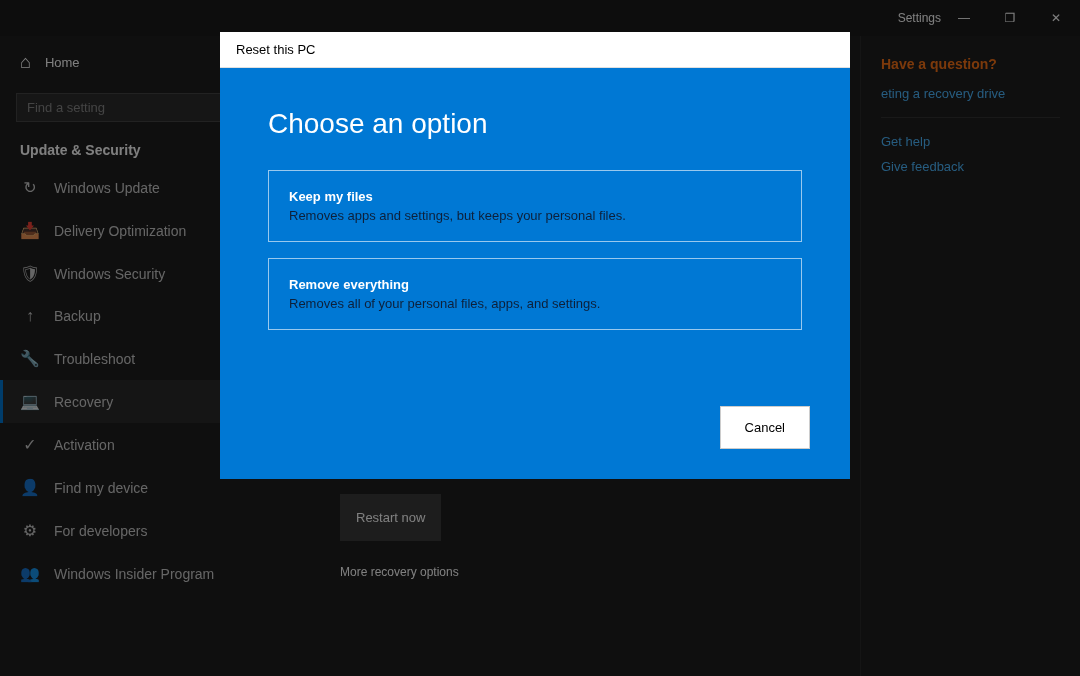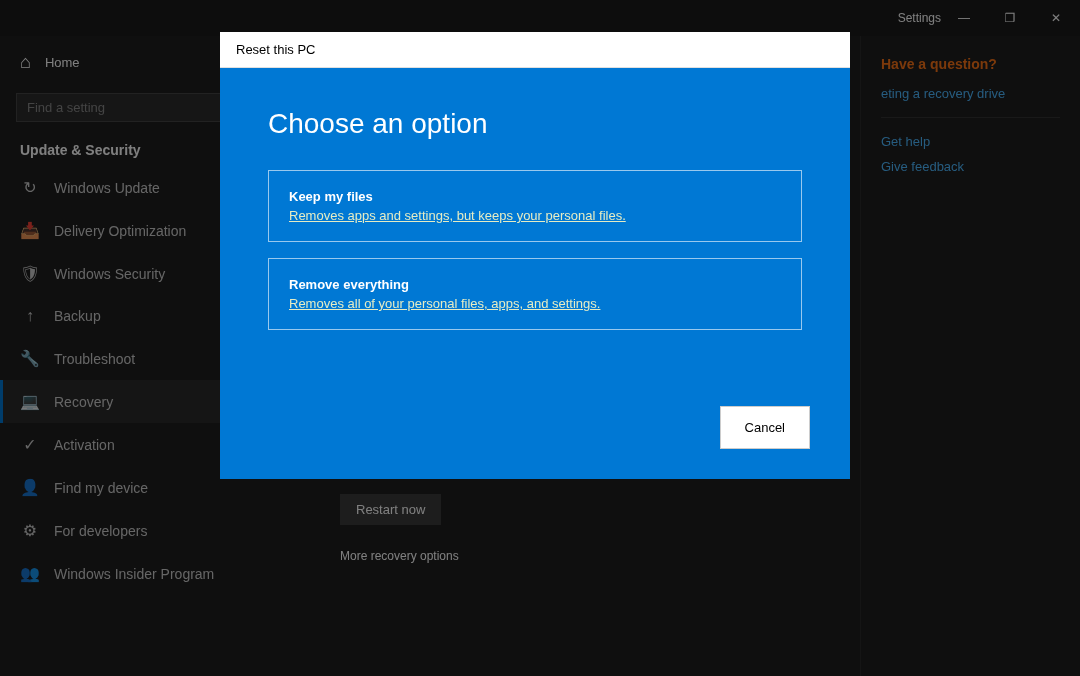--- a/index.html
+++ b/index.html
@@ -193,21 +193,21 @@
       color: #ccc;
       font-size: 13px;
       line-height: 1.5;
       margin-bottom: 16px;
     }
 
     .restart-btn {
       background: #3a3a3a;
       color: #fff;
       border: none;
-      padding: 8px 16px;
+      padding: 16px 16px;
       font-size: 13px;
       cursor: pointer;
       font-family: inherit;
     }
 
     .more-options-title {
       color: #fff;
       font-size: 12px;
       font-weight: 400;
       margin-top: 24px;
@@ -267,24 +267,23 @@
       width: 100%;
     }
 
     .option-card-title {
       color: #fff;
       font-size: 13px;
       font-weight: 600;
       margin-bottom: 4px;
     }
     .option-card-desc {
-      color: #fef9c3;
+      color: #0f172a;
       font-size: 13px;
       opacity: 0.9;
-      text-decoration: underline;
     }
 
     .modal-footer {
       background: #0078d4;
       padding: 20px 40px 30px;
       display: flex;
       justify-content: flex-end;
     }
 
     .cancel-btn {

